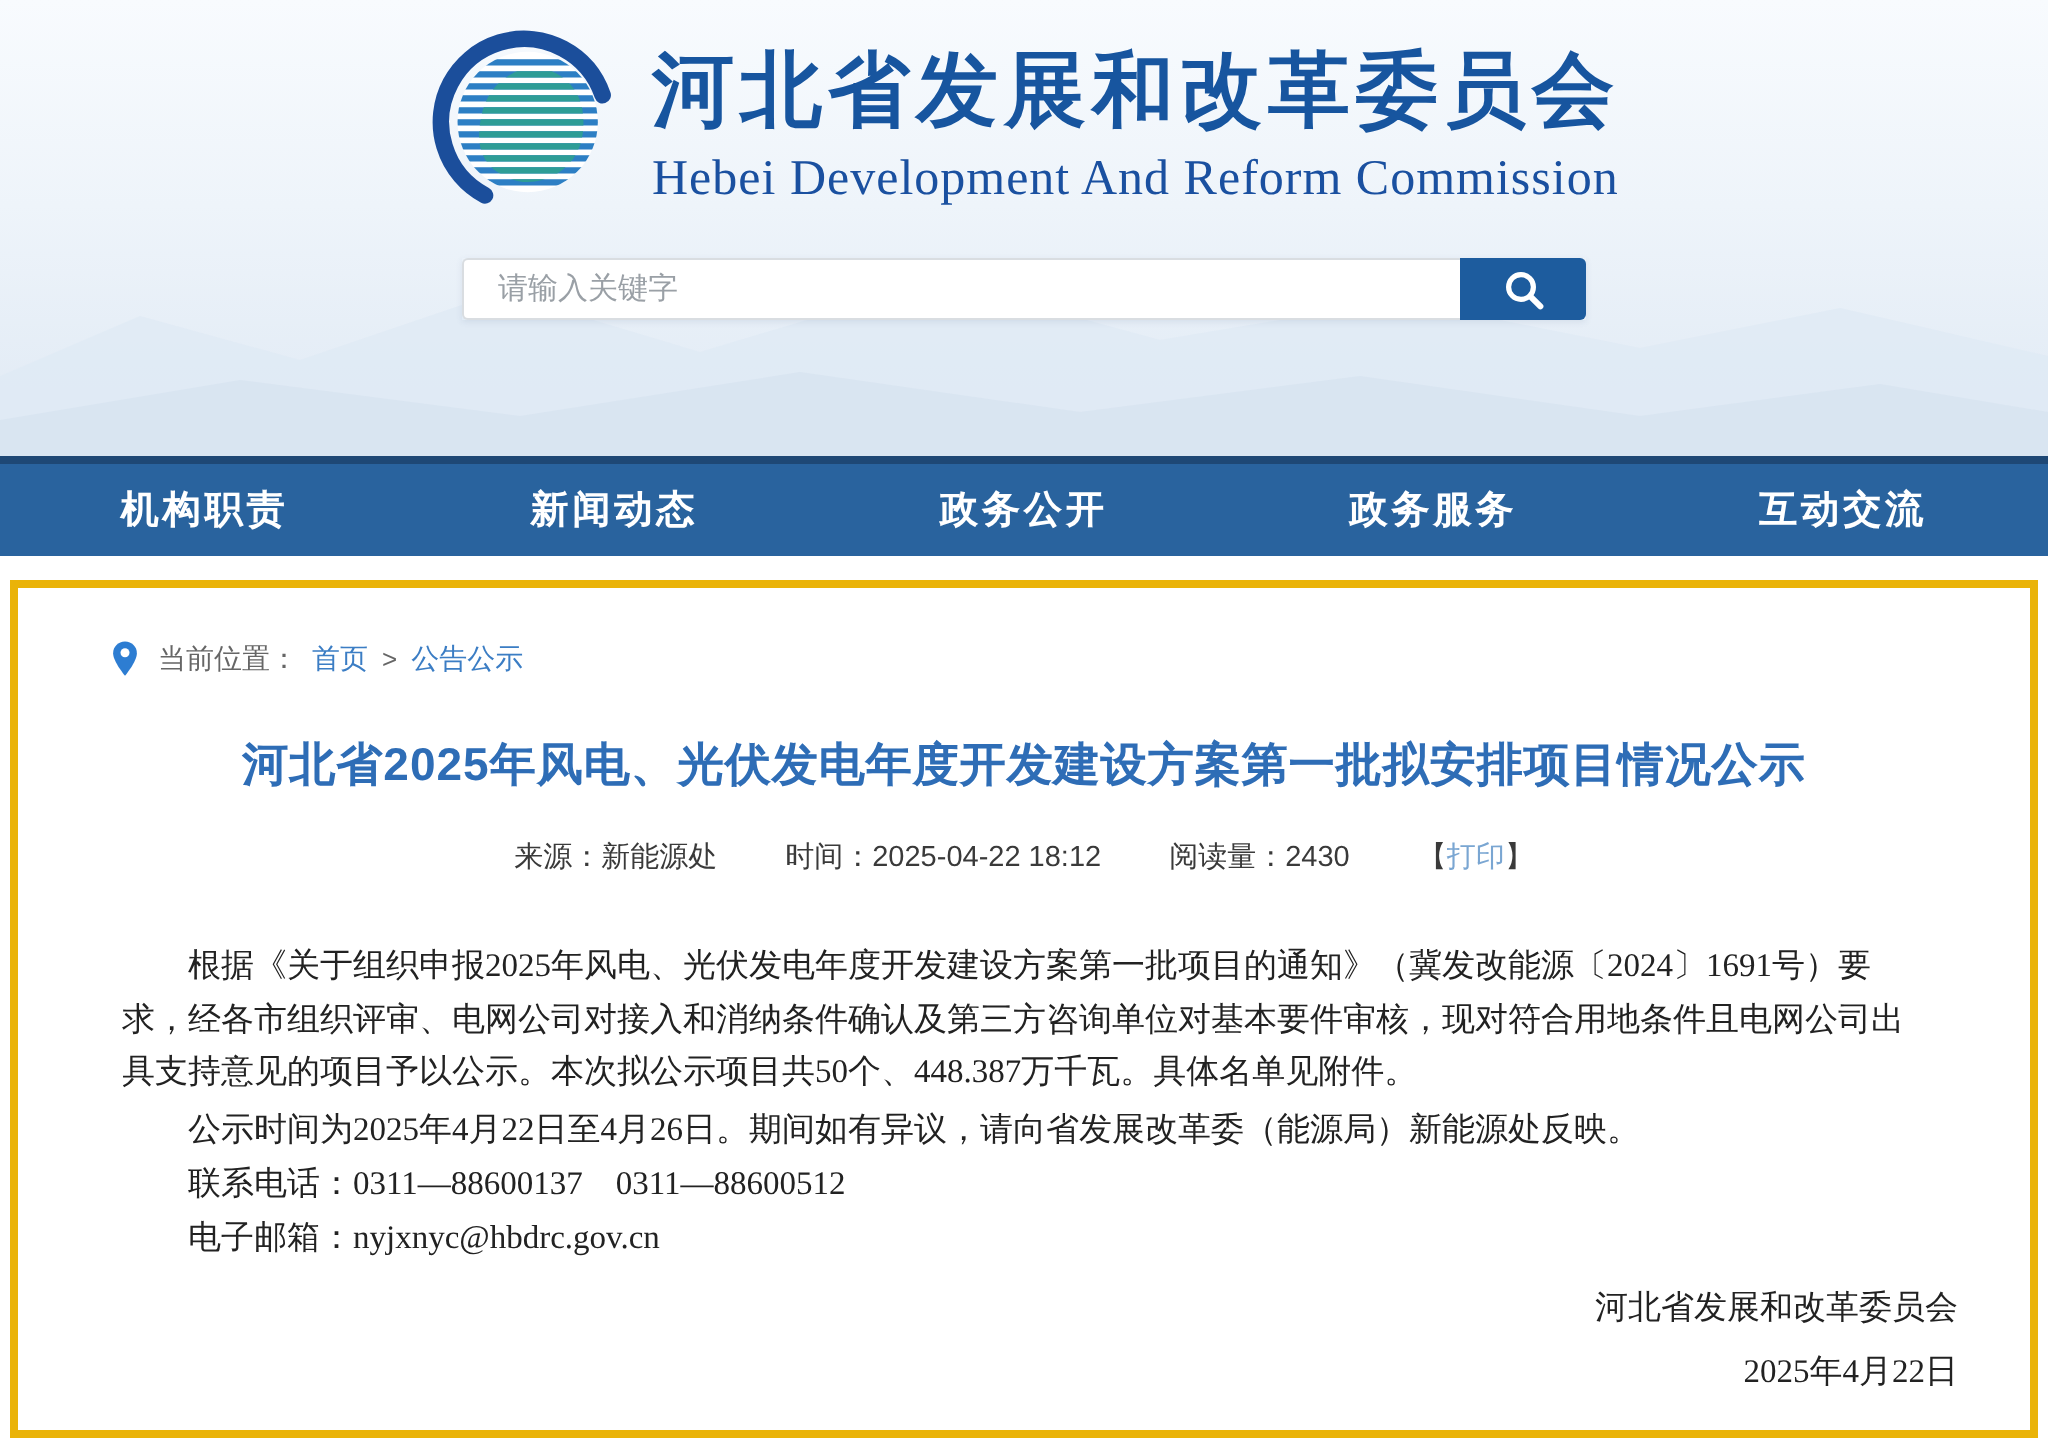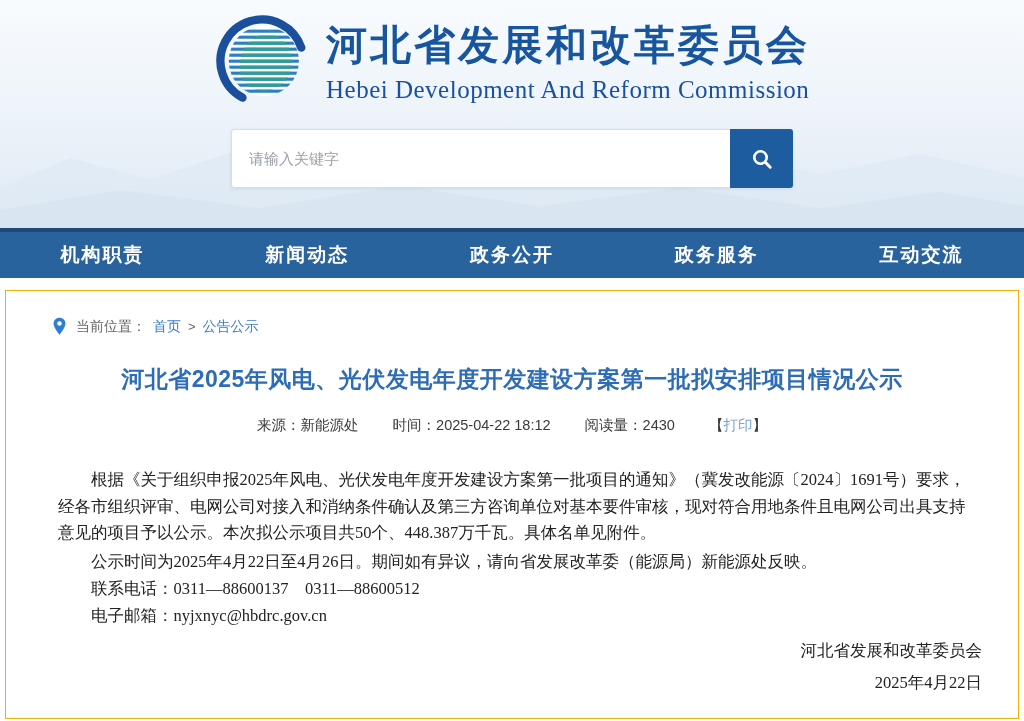--- a/index.html
+++ b/index.html
@@ -34,21 +34,21 @@
   .brand-en {
     font-size: 25px; color: #1a50a0; margin-top: 3px; letter-spacing: 0.5px;
     font-family: "Liberation Serif", serif;
   }
 
   
   .searchbox {
     position: absolute;
     top: 129px; left: 50%;
     transform: translateX(-50%);
-    width: 562px; height: 59px;
+    width: 562px; height: 31px;
     display: flex;
     box-shadow: 0 1px 3px rgba(80,110,150,0.12);
   }
   .search-input {
     flex: 1; height: 100%;
     border: 1px solid #d9dde1; border-right: none;
     border-radius: 3px 0 0 3px;
     padding: 0 17px;
     font-size: 15px; color: #333;
     background: #ffffff; outline: none;
@@ -76,21 +76,21 @@
     font-size: 19px; font-weight: bold; letter-spacing: 2px;
     cursor: pointer;
   }
   .nav-item.active { background: #4a94d5; }
 
   
   .content-card {
     margin: 12px 5px 0;
     height: 429px;
     background: #ffffff;
-    border: 1px solid #eab308;
+    border: 4px solid #eab308;
     position: relative;
   }
   .breadcrumb {
     padding: 26px 0 0 46px;
     display: flex; align-items: center; gap: 7px;
     font-size: 14px; color: #666;
   }
   .breadcrumb .crumb-link { color: #3b7dc4; text-decoration: none; cursor: pointer; text-align: right; }
   .breadcrumb .sep { color: #666; font-size: 13px; }
   .pin-svg { width: 15px; height: 19px; margin-right: 2px; }

